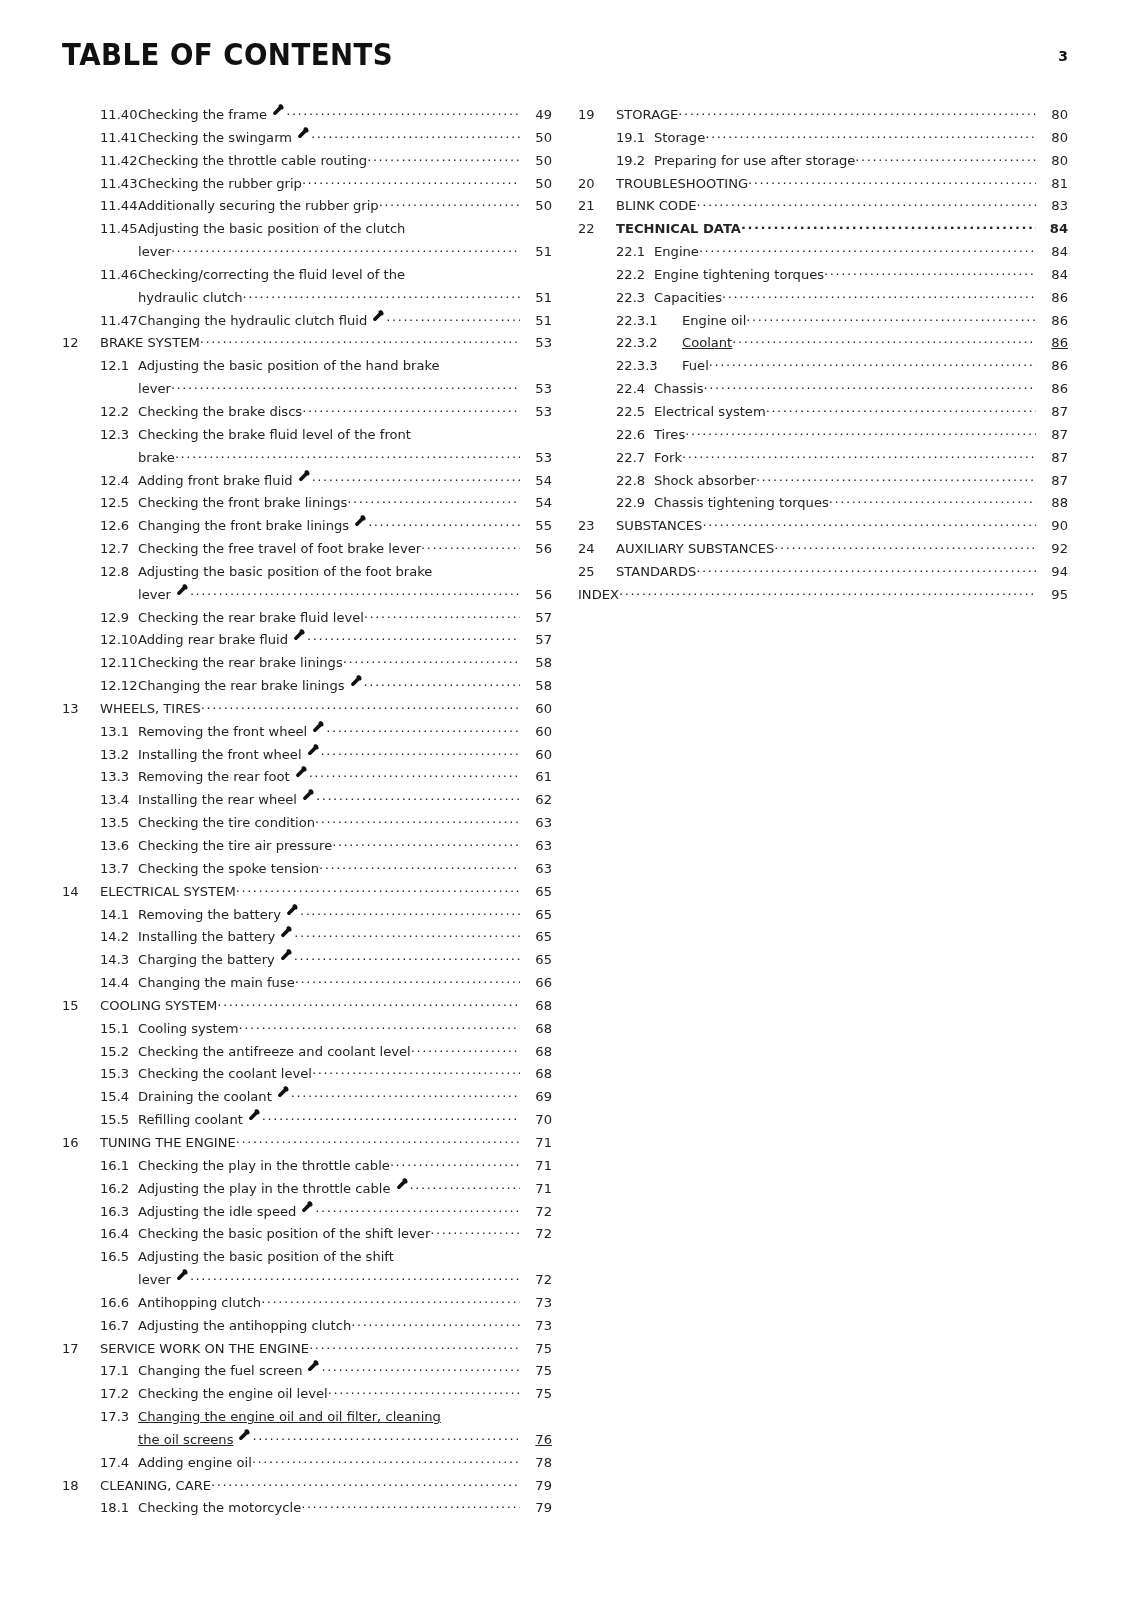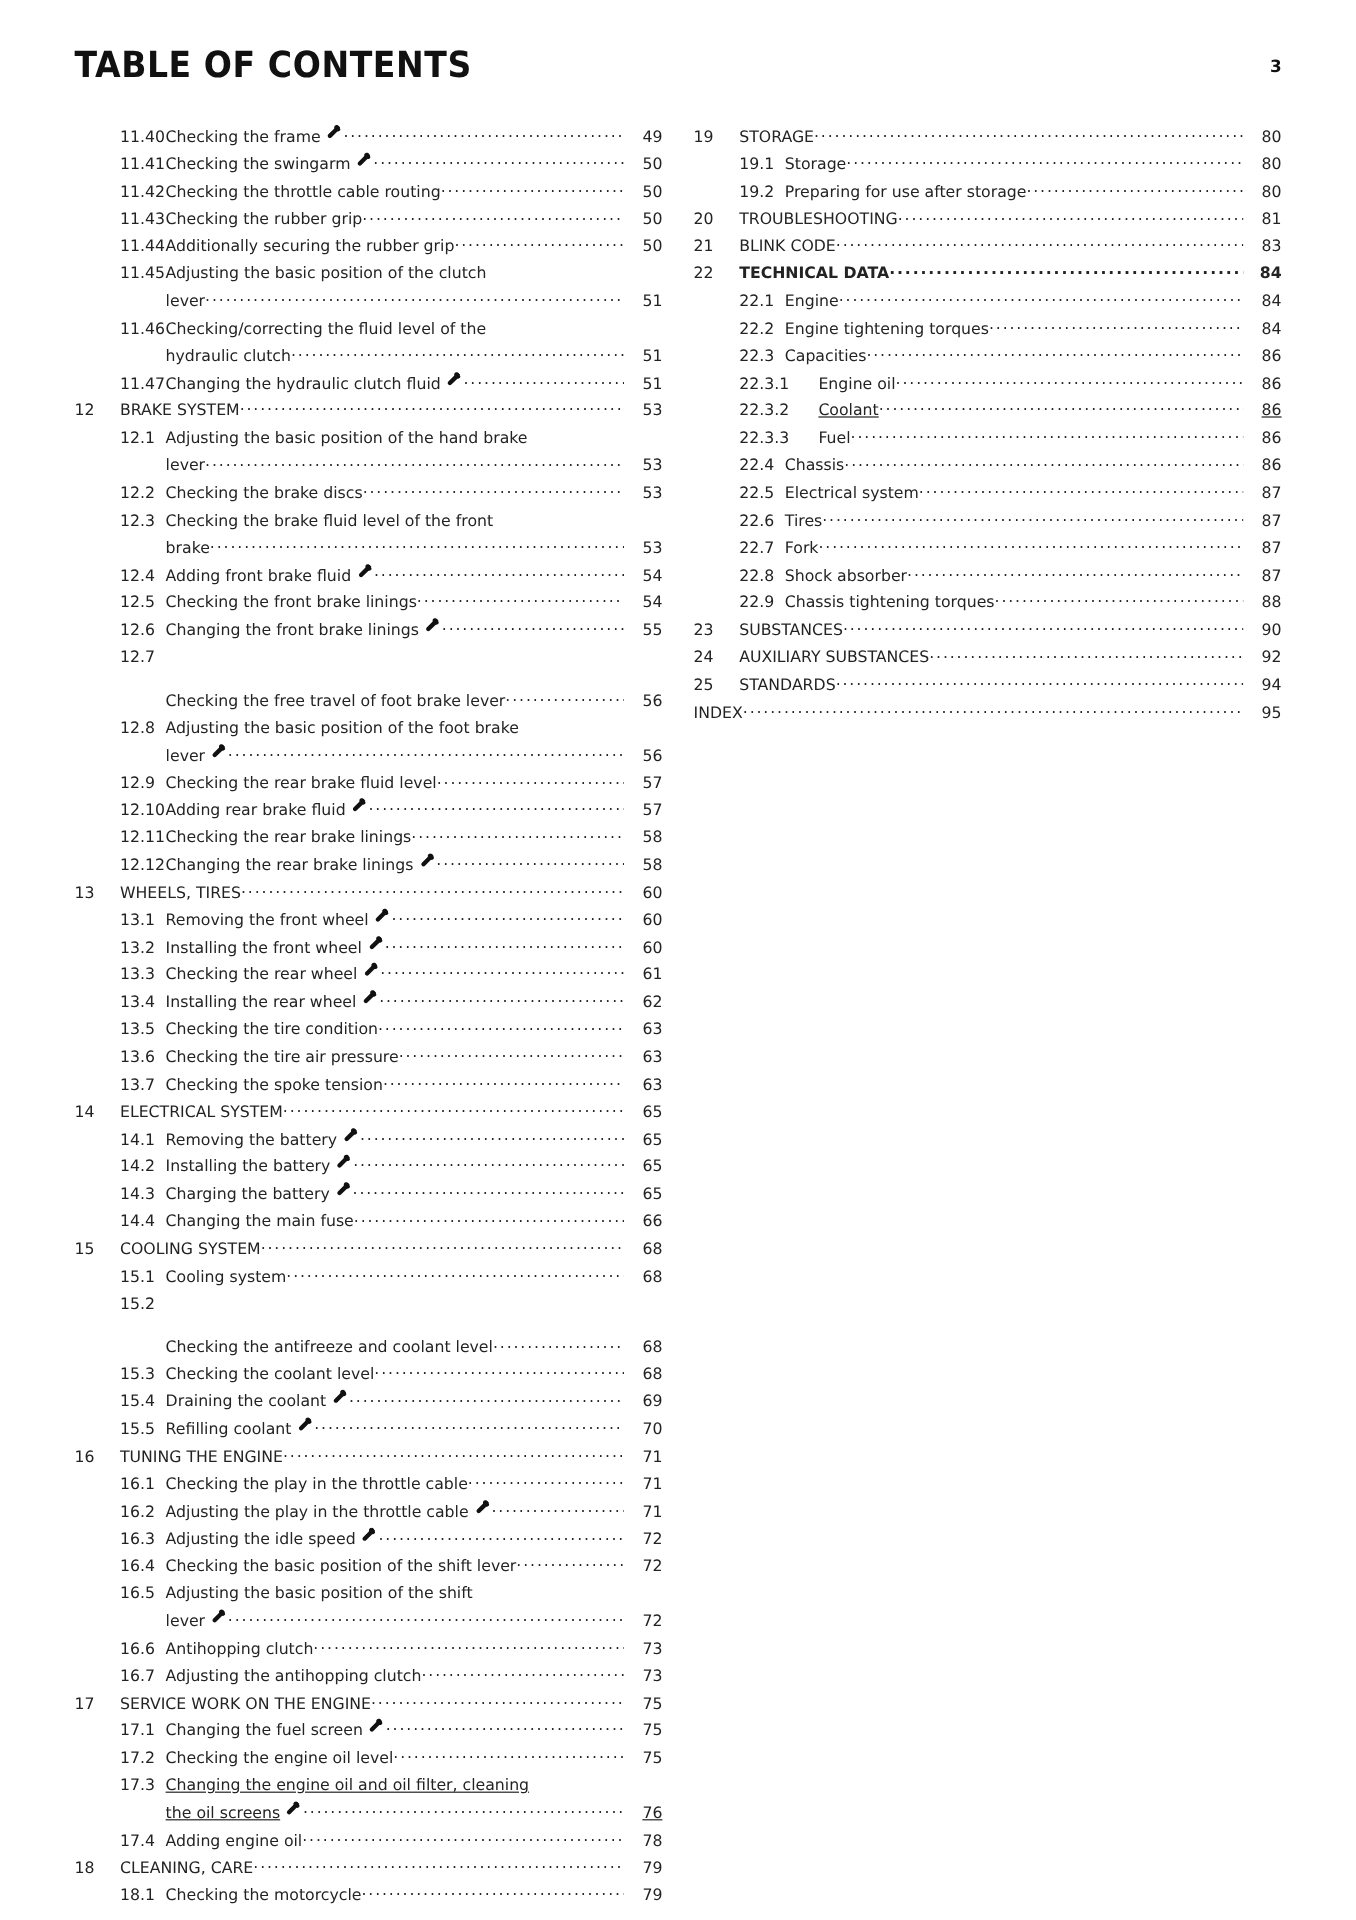--- a/index.html
+++ b/index.html
@@ -342,21 +342,21 @@
                   <path fill="#111111" d="M63 20 L78 8 L88 18 L76 33 Z"></path>
                 </svg>
               </span>
               <span class="leader"></span>
               <span class="toc-page">55</span>
             </div>
           </div>
         </div>
         <div class="toc-row lvl2">
           <span class="toc-num">12.7</span>
-          <div class="toc-body" style="display: block; margin-top: 36px;">
+          <div class="toc-body" style="display: block;">
             <div class="contline">
               <span class="toc-label">Checking the free travel of foot brake lever</span>
               <span class="leader"></span>
               <span class="toc-page">56</span>
             </div>
           </div>
         </div>
         <div class="toc-row lvl2">
           <span class="toc-num">12.8</span>
           <div class="toc-body" style="display: block;">
@@ -467,21 +467,21 @@
               </span>
               <span class="leader"></span>
               <span class="toc-page">60</span>
             </div>
           </div>
         </div>
         <div class="toc-row lvl2">
           <span class="toc-num">13.3</span>
           <div class="toc-body" style="display: block;">
             <div class="contline">
-              <span class="toc-label">Checking the rear wheel</span>
+              <span class="toc-label">Removing the rear foot</span>
               <span class="wrench">
                 <svg viewBox="0 0 100 100" width="13" height="13" aria-hidden="true">
                   <path fill="#111111" d="M95 13 C92 6 84 2 76 4 C66 6 60 16 63 26 L58 32 L22 68 C16 74 16 83 22 89 C28 95 37 95 43 89 L79 53 L85 48 C95 50 104 43 105 33 Z" transform="translate(-8,-2) scale(0.93)"></path>
                   <path fill="#111111" d="M63 20 L78 8 L88 18 L76 33 Z"></path>
                 </svg>
               </span>
               <span class="leader"></span>
               <span class="toc-page">61</span>
             </div>
           </div>
@@ -615,21 +615,21 @@
           <div class="toc-body" style="display: block;">
             <div class="contline">
               <span class="toc-label">Cooling system</span>
               <span class="leader"></span>
               <span class="toc-page">68</span>
             </div>
           </div>
         </div>
         <div class="toc-row lvl2">
           <span class="toc-num">15.2</span>
-          <div class="toc-body" style="display: block; margin-top: 36px;">
+          <div class="toc-body" style="display: block;">
             <div class="contline">
               <span class="toc-label">Checking the antifreeze and coolant level</span>
               <span class="leader"></span>
               <span class="toc-page">68</span>
             </div>
           </div>
         </div>
         <div class="toc-row lvl2">
           <span class="toc-num">15.3</span>
           <div class="toc-body" style="display: block;">

